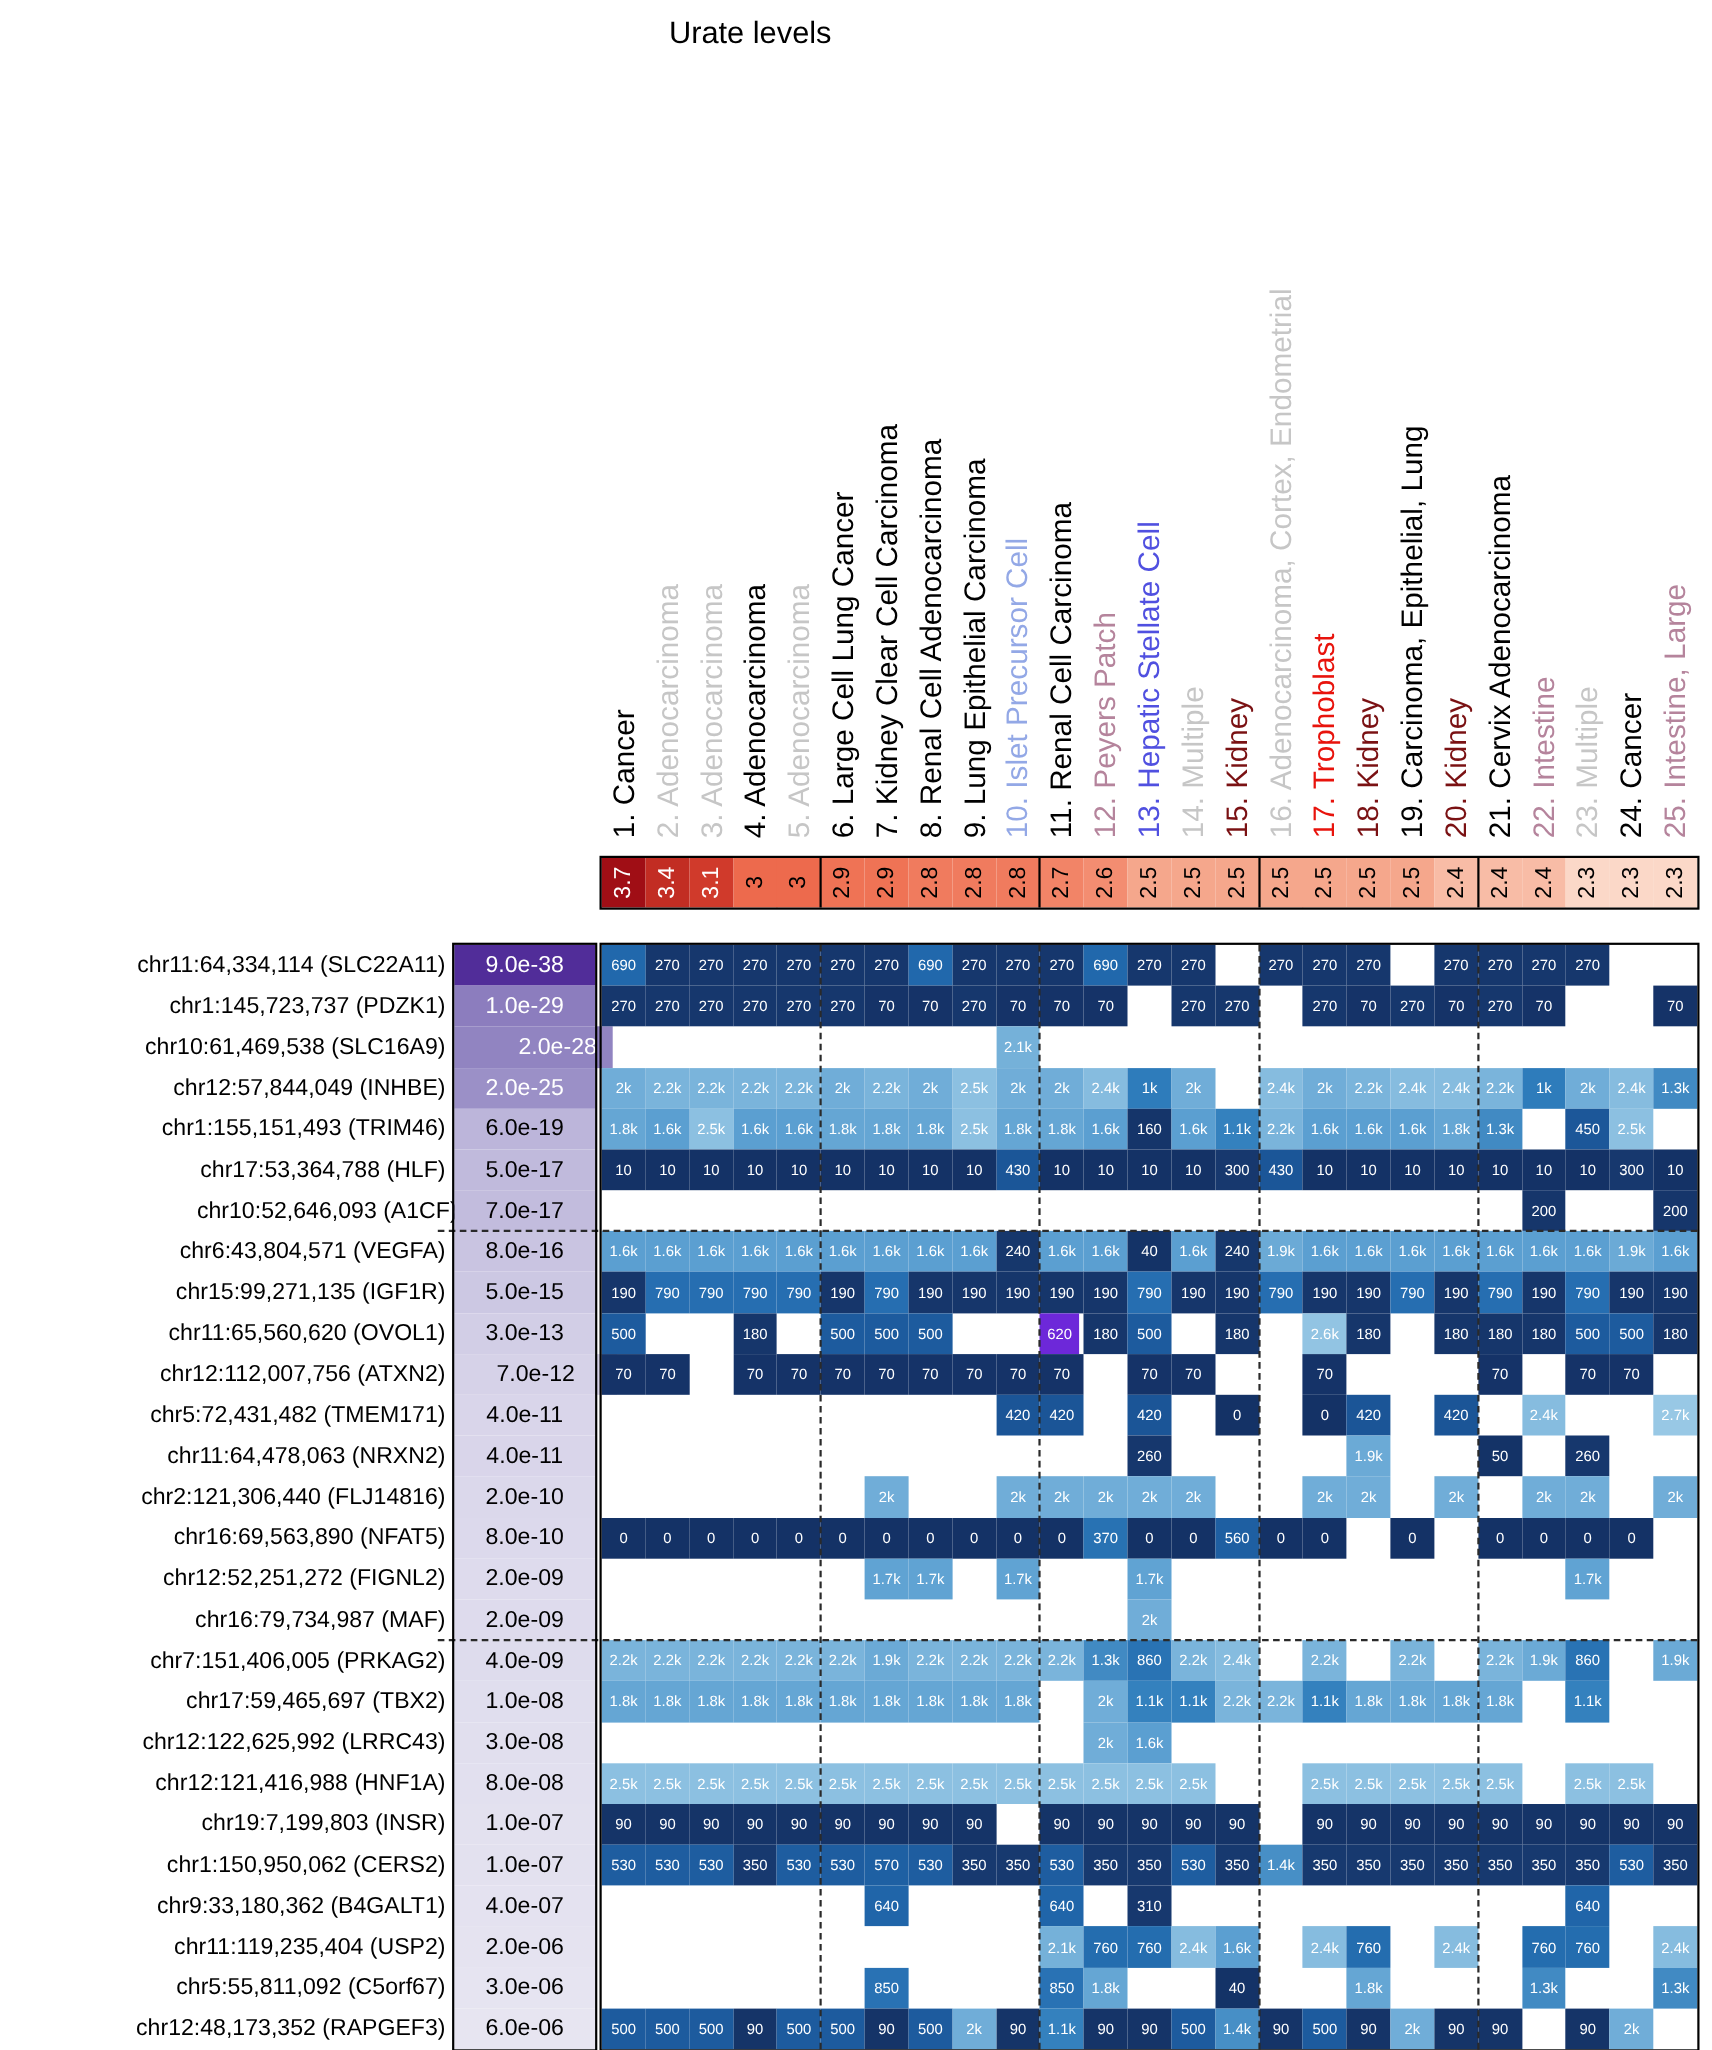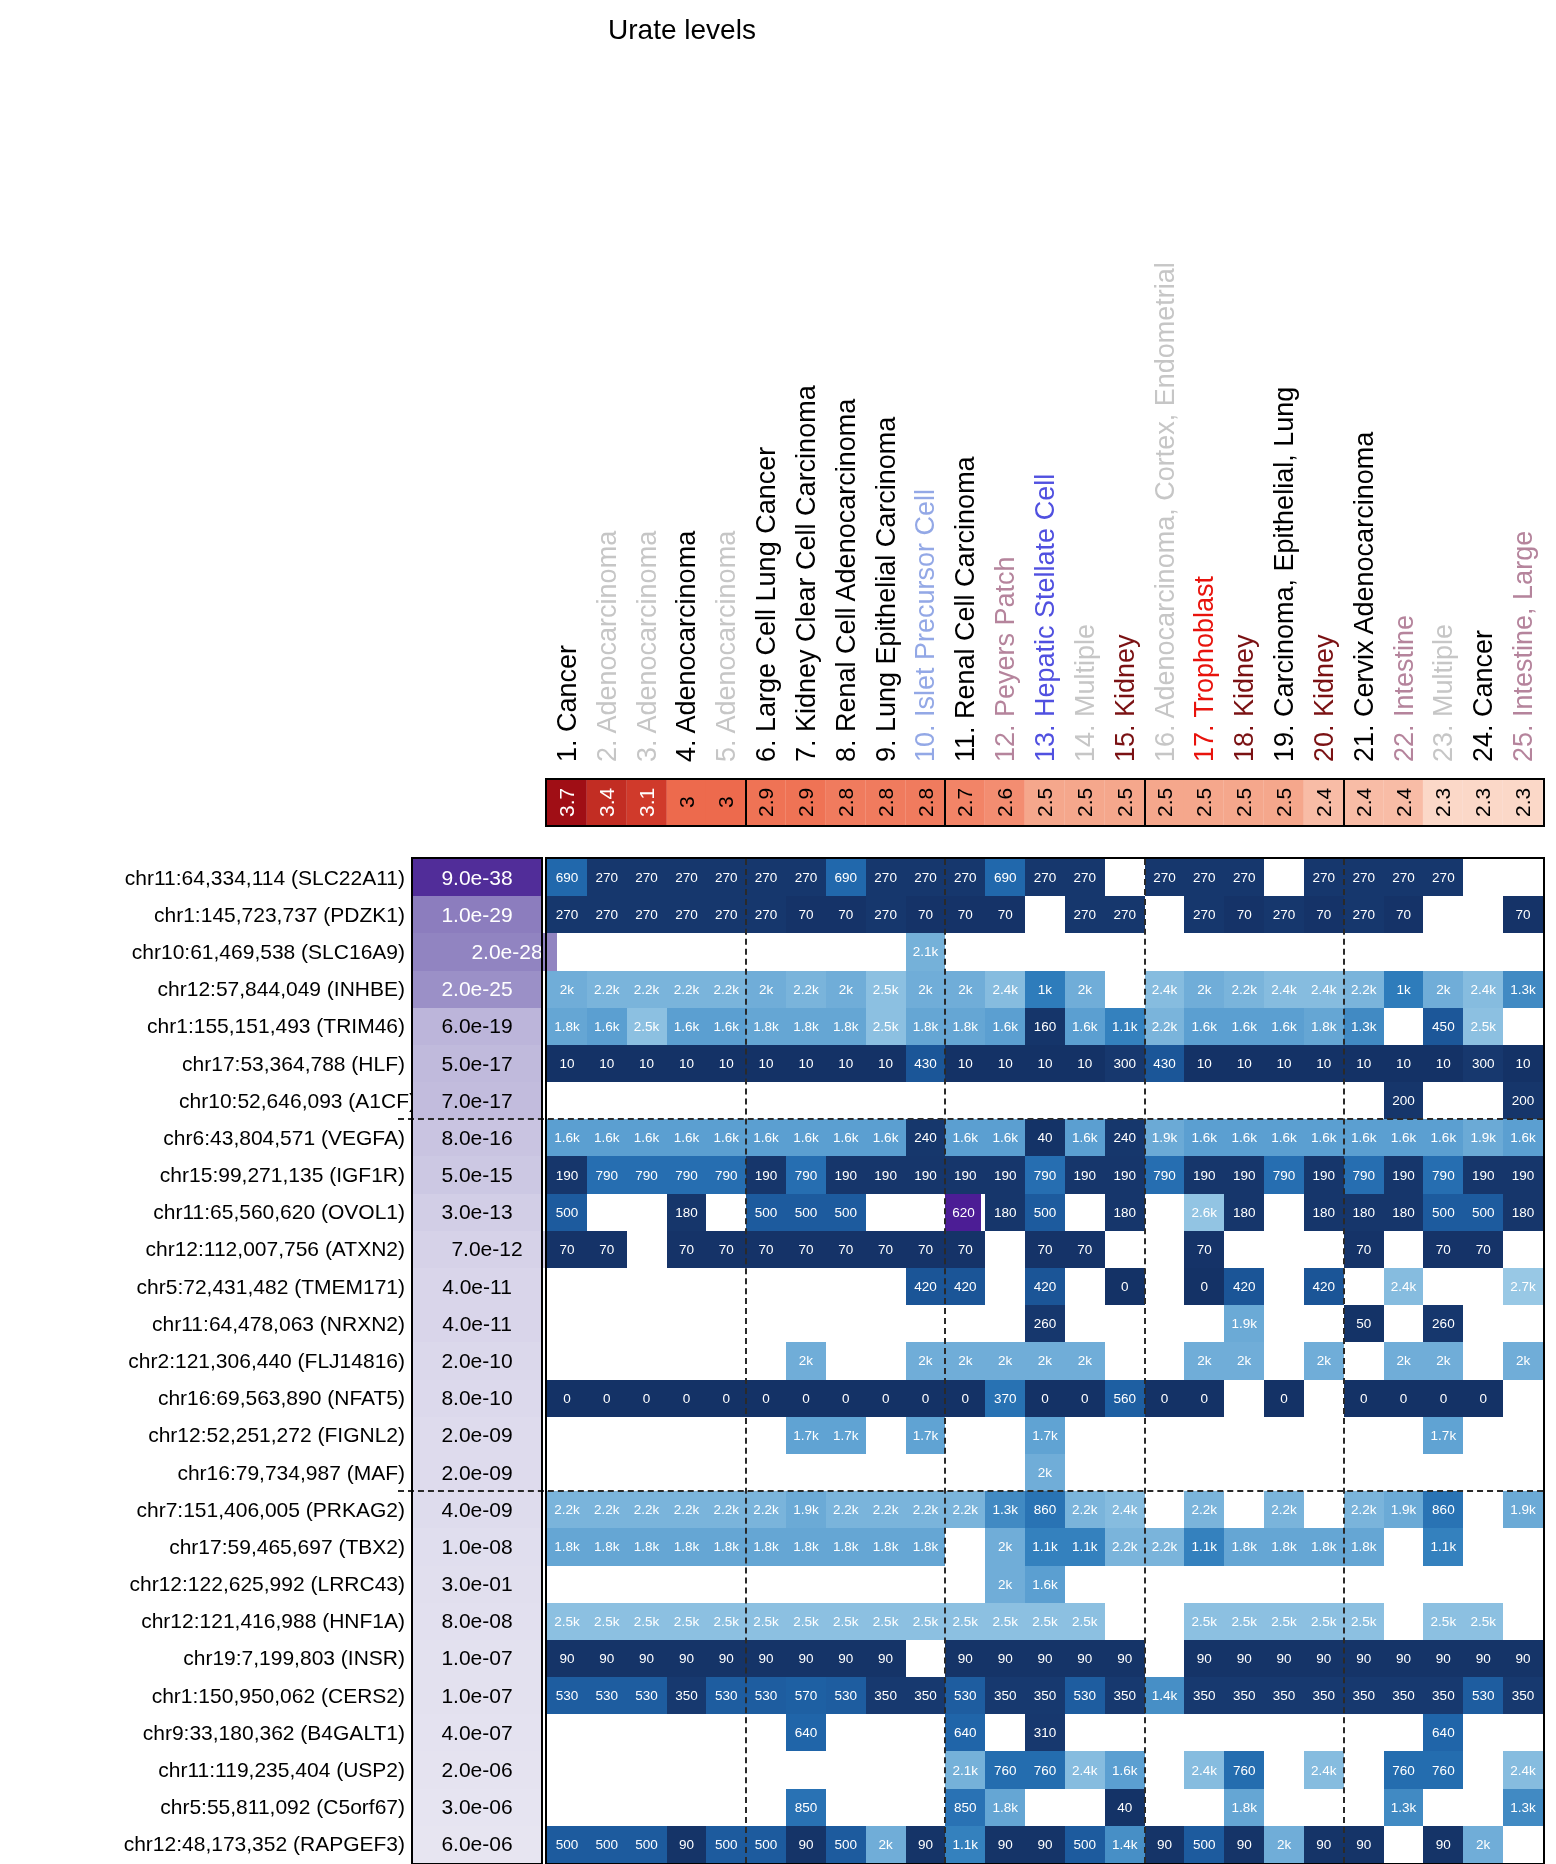--- a/index.html
+++ b/index.html
@@ -181,21 +181,21 @@
       <div class="pv-cell" style="left: 413px; top: 1193.66px; width: 128px; height: 37.19px; background: rgb(210, 206, 230); color: rgb(0, 0, 0);">3.0e-13</div>
       <div class="pv-cell" style="left: 413px; top: 1230.85px; width: 148px; height: 37.19px; background: rgb(214, 210, 232); color: rgb(0, 0, 0);">7.0e-12</div>
       <div class="pv-cell" style="left: 413px; top: 1268.04px; width: 128px; height: 37.19px; background: rgb(217, 213, 234); color: rgb(0, 0, 0);">4.0e-11</div>
       <div class="pv-cell" style="left: 413px; top: 1305.22px; width: 128px; height: 37.19px; background: rgb(217, 213, 234); color: rgb(0, 0, 0);">4.0e-11</div>
       <div class="pv-cell" style="left: 413px; top: 1342.4px; width: 128px; height: 37.19px; background: rgb(219, 216, 235); color: rgb(0, 0, 0);">2.0e-10</div>
       <div class="pv-cell" style="left: 413px; top: 1379.59px; width: 128px; height: 37.19px; background: rgb(220, 217, 236); color: rgb(0, 0, 0);">8.0e-10</div>
       <div class="pv-cell" style="left: 413px; top: 1416.78px; width: 128px; height: 37.19px; background: rgb(222, 219, 237); color: rgb(0, 0, 0);">2.0e-09</div>
       <div class="pv-cell" style="left: 413px; top: 1453.96px; width: 128px; height: 37.19px; background: rgb(222, 219, 237); color: rgb(0, 0, 0);">2.0e-09</div>
       <div class="pv-cell" style="left: 413px; top: 1491.14px; width: 128px; height: 37.19px; background: rgb(222, 220, 237); color: rgb(0, 0, 0);">4.0e-09</div>
       <div class="pv-cell" style="left: 413px; top: 1528.33px; width: 128px; height: 37.19px; background: rgb(224, 222, 238); color: rgb(0, 0, 0);">1.0e-08</div>
-      <div class="pv-cell" style="left: 413px; top: 1565.52px; width: 128px; height: 37.19px; background: rgb(225, 223, 238); color: rgb(0, 0, 0);">3.0e-01</div>
+      <div class="pv-cell" style="left: 413px; top: 1565.52px; width: 128px; height: 37.19px; background: rgb(225, 223, 238); color: rgb(0, 0, 0);">3.0e-08</div>
       <div class="pv-cell" style="left: 413px; top: 1602.7px; width: 128px; height: 37.19px; background: rgb(226, 224, 239); color: rgb(0, 0, 0);">8.0e-08</div>
       <div class="pv-cell" style="left: 413px; top: 1639.88px; width: 128px; height: 37.19px; background: rgb(227, 225, 239); color: rgb(0, 0, 0);">1.0e-07</div>
       <div class="pv-cell" style="left: 413px; top: 1677.07px; width: 128px; height: 37.19px; background: rgb(227, 225, 239); color: rgb(0, 0, 0);">1.0e-07</div>
       <div class="pv-cell" style="left: 413px; top: 1714.26px; width: 128px; height: 37.19px; background: rgb(228, 226, 240); color: rgb(0, 0, 0);">4.0e-07</div>
       <div class="pv-cell" style="left: 413px; top: 1751.44px; width: 128px; height: 37.19px; background: rgb(229, 227, 240); color: rgb(0, 0, 0);">2.0e-06</div>
       <div class="pv-cell" style="left: 413px; top: 1788.63px; width: 128px; height: 37.19px; background: rgb(230, 228, 241); color: rgb(0, 0, 0);">3.0e-06</div>
       <div class="pv-cell" style="left: 413px; top: 1825.81px; width: 128px; height: 37.19px; background: rgb(231, 229, 241); color: rgb(0, 0, 0);">6.0e-06</div>
       <div class="box" style="left: 410.5px; top: 856.5px; width: 128px; height: 1004px;"></div>
     </div>
   <div id="matrix">
@@ -364,21 +364,21 @@
       <div class="m-cell" style="left: 1343.8px; top: 1156.48px; width: 39.84px; height: 37.19px; background: rgb(38, 110, 177);">790</div>
       <div class="m-cell" style="left: 1383.64px; top: 1156.48px; width: 39.84px; height: 37.19px; background: rgb(22, 54, 107);">190</div>
       <div class="m-cell" style="left: 1423.48px; top: 1156.48px; width: 39.84px; height: 37.19px; background: rgb(38, 110, 177);">790</div>
       <div class="m-cell" style="left: 1463.32px; top: 1156.48px; width: 39.84px; height: 37.19px; background: rgb(22, 54, 107);">190</div>
       <div class="m-cell" style="left: 1503.16px; top: 1156.48px; width: 39.84px; height: 37.19px; background: rgb(22, 54, 107);">190</div>
       <div class="m-cell" style="left: 547px; top: 1193.66px; width: 39.84px; height: 37.19px; background: rgb(29, 91, 158);">500</div>
       <div class="m-cell" style="left: 666.52px; top: 1193.66px; width: 39.84px; height: 37.19px; background: rgb(22, 54, 107);">180</div>
       <div class="m-cell" style="left: 746.2px; top: 1193.66px; width: 39.84px; height: 37.19px; background: rgb(29, 91, 158);">500</div>
       <div class="m-cell" style="left: 786.04px; top: 1193.66px; width: 39.84px; height: 37.19px; background: rgb(29, 91, 158);">500</div>
       <div class="m-cell" style="left: 825.88px; top: 1193.66px; width: 39.84px; height: 37.19px; background: rgb(29, 91, 158);">500</div>
-      <div class="m-cell" style="left: 945.4px; top: 1193.66px; width: 36px; height: 37.19px; background: #4c1d95;">620</div>
+      <div class="m-cell" style="left: 945.4px; top: 1193.66px; width: 36px; height: 37.19px; background: #6d28d9;">620</div>
       <div class="m-cell" style="left: 985.24px; top: 1193.66px; width: 39.84px; height: 37.19px; background: rgb(22, 54, 107);">180</div>
       <div class="m-cell" style="left: 1025.08px; top: 1193.66px; width: 39.84px; height: 37.19px; background: rgb(29, 91, 158);">500</div>
       <div class="m-cell" style="left: 1104.76px; top: 1193.66px; width: 39.84px; height: 37.19px; background: rgb(22, 54, 107);">180</div>
       <div class="m-cell" style="left: 1184.44px; top: 1193.66px; width: 39.84px; height: 37.19px; background: rgb(146, 196, 227);">2.6k</div>
       <div class="m-cell" style="left: 1224.28px; top: 1193.66px; width: 39.84px; height: 37.19px; background: rgb(22, 54, 107);">180</div>
       <div class="m-cell" style="left: 1303.96px; top: 1193.66px; width: 39.84px; height: 37.19px; background: rgb(22, 54, 107);">180</div>
       <div class="m-cell" style="left: 1343.8px; top: 1193.66px; width: 39.84px; height: 37.19px; background: rgb(22, 54, 107);">180</div>
       <div class="m-cell" style="left: 1383.64px; top: 1193.66px; width: 39.84px; height: 37.19px; background: rgb(22, 54, 107);">180</div>
       <div class="m-cell" style="left: 1423.48px; top: 1193.66px; width: 39.84px; height: 37.19px; background: rgb(29, 91, 158);">500</div>
       <div class="m-cell" style="left: 1463.32px; top: 1193.66px; width: 39.84px; height: 37.19px; background: rgb(29, 91, 158);">500</div>

